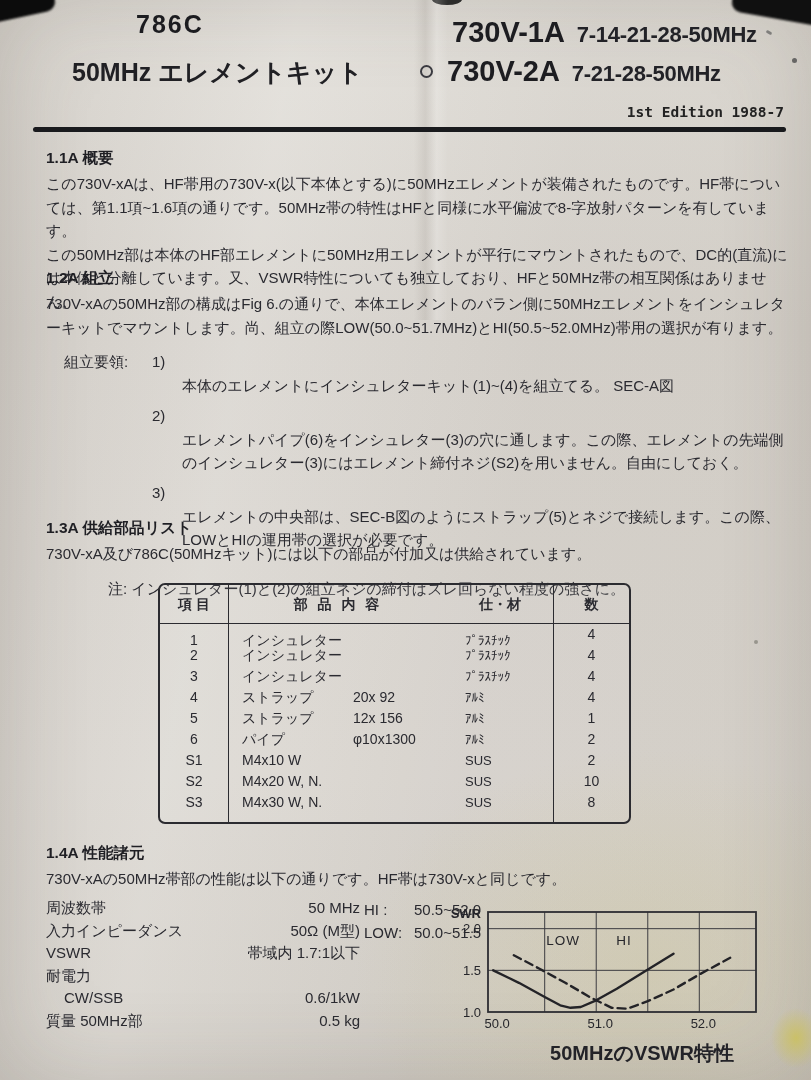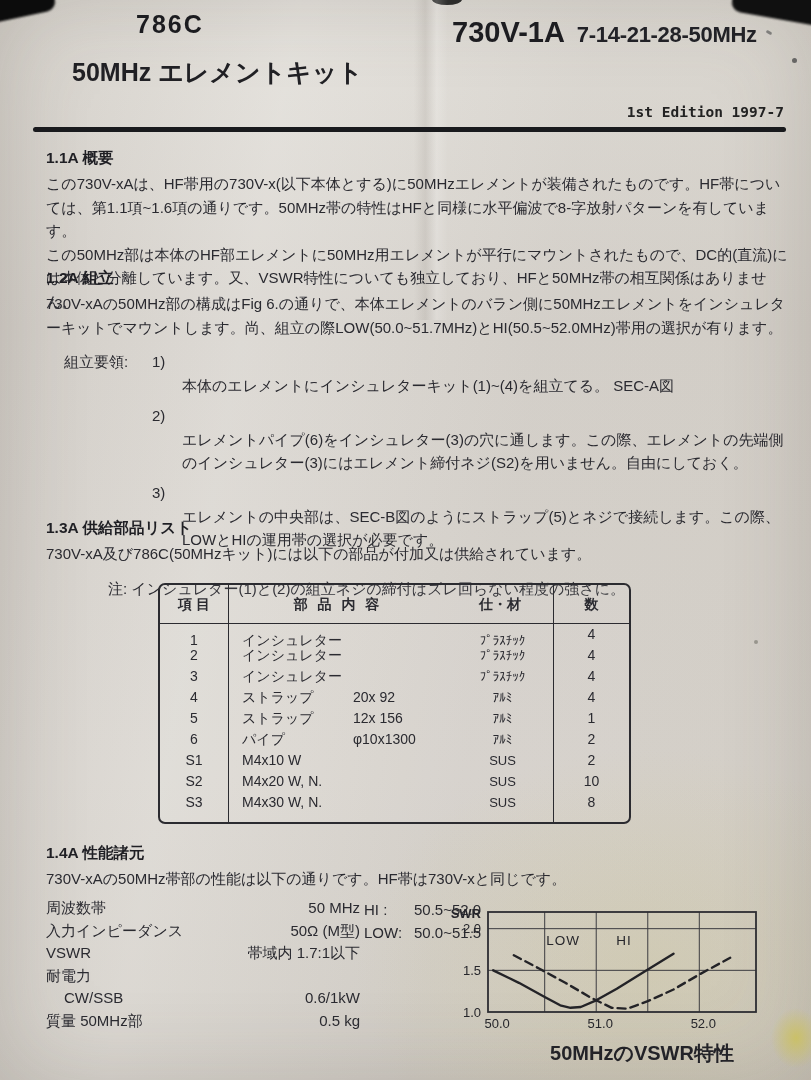--- a/index.html
+++ b/index.html
@@ -62,21 +62,21 @@
   .c1{flex:none;width:68px;text-align:center;border-right:1.6px solid #2b2b30;}
   .c2{flex:none;width:325px;display:flex;border-right:1.6px solid #2b2b30;box-sizing:border-box;}
   .c3{flex:1;text-align:center;}
   .hdr-sep{border-bottom:1.6px solid #2b2b30;}
   .h-content{flex:1;text-align:center;letter-spacing:3px;}
   .h-material{flex:none;width:106px;text-align:center;}
   .tbody-pad{height:9px;}
   .rows-pad-top .c1,.rows-pad-top .c2{padding-top:6px;}
   .pname{flex:none;width:124px;padding-left:13px;box-sizing:border-box;}
   .psize{flex:none;width:112px;}
-  .pmat{flex:1;text-align:center;padding-right:13px;font-size:13px;}
+  .pmat{flex:1;text-align:left;padding-right:13px;font-size:13px;}
 
   
   .specs{left:46px;top:897px;width:314px;font-size:15px;}
   .spec-row{display:flex;height:22.5px;line-height:22.5px;}
   .spec-label{white-space:nowrap;}
   .spec-value{margin-left:auto;white-space:nowrap;}
   .spec-row.indent .spec-label{padding-left:18px;}
   .band-notes{left:364px;top:899px;font-size:15px;}
   .band-row{display:flex;gap:10px;height:22.5px;line-height:22.5px;white-space:nowrap;}
   .band-label{flex:none;width:40px;}
@@ -100,22 +100,27 @@
   <div class="abs dot2"></div>
   <div class="abs dot3"></div>
 
   <div class="abs kit-model">786C</div>
   <div class="abs kit-name">50MHz エレメントキット</div>
 
   <div class="abs model-row m1">
     <span class="model-name">730V-1A</span>
     <span class="model-bands">7-14-21-28-50MHz</span>
   </div>
-
-  <div class="abs edition">1st Edition 1997-7</div>
+  <div class="abs model-row m2">
+    <span class="circle-mark"></span>
+    <span class="model-name">730V-2A</span>
+    <span class="model-bands">7-21-28-50MHz</span>
+  </div>
+
+  <div class="abs edition">1st Edition 1988-7</div>
   <div class="abs rule"></div>
 
   <div class="abs sec sec-overview">
     <div class="sec-title">1.1A 概要</div>
     <p class="para">この730V-xAは、HF帯用の730V-x(以下本体とする)に50MHzエレメントが装備されたものです。HF帯については、第1.1項~1.6項の通りです。50MHz帯の特性はHFと同様に水平偏波で8-字放射パターンを有しています。</p>
     <p class="para">この50MHz部は本体のHF部エレメントに50MHz用エレメントが平行にマウントされたもので、DC的(直流)には本体と分離しています。又、VSWR特性についても独立しており、HFと50MHz帯の相互関係はありません。</p>
   </div>
 
   <div class="abs sec sec-assembly">
     <div class="sec-title">1.2A 組立</div>

